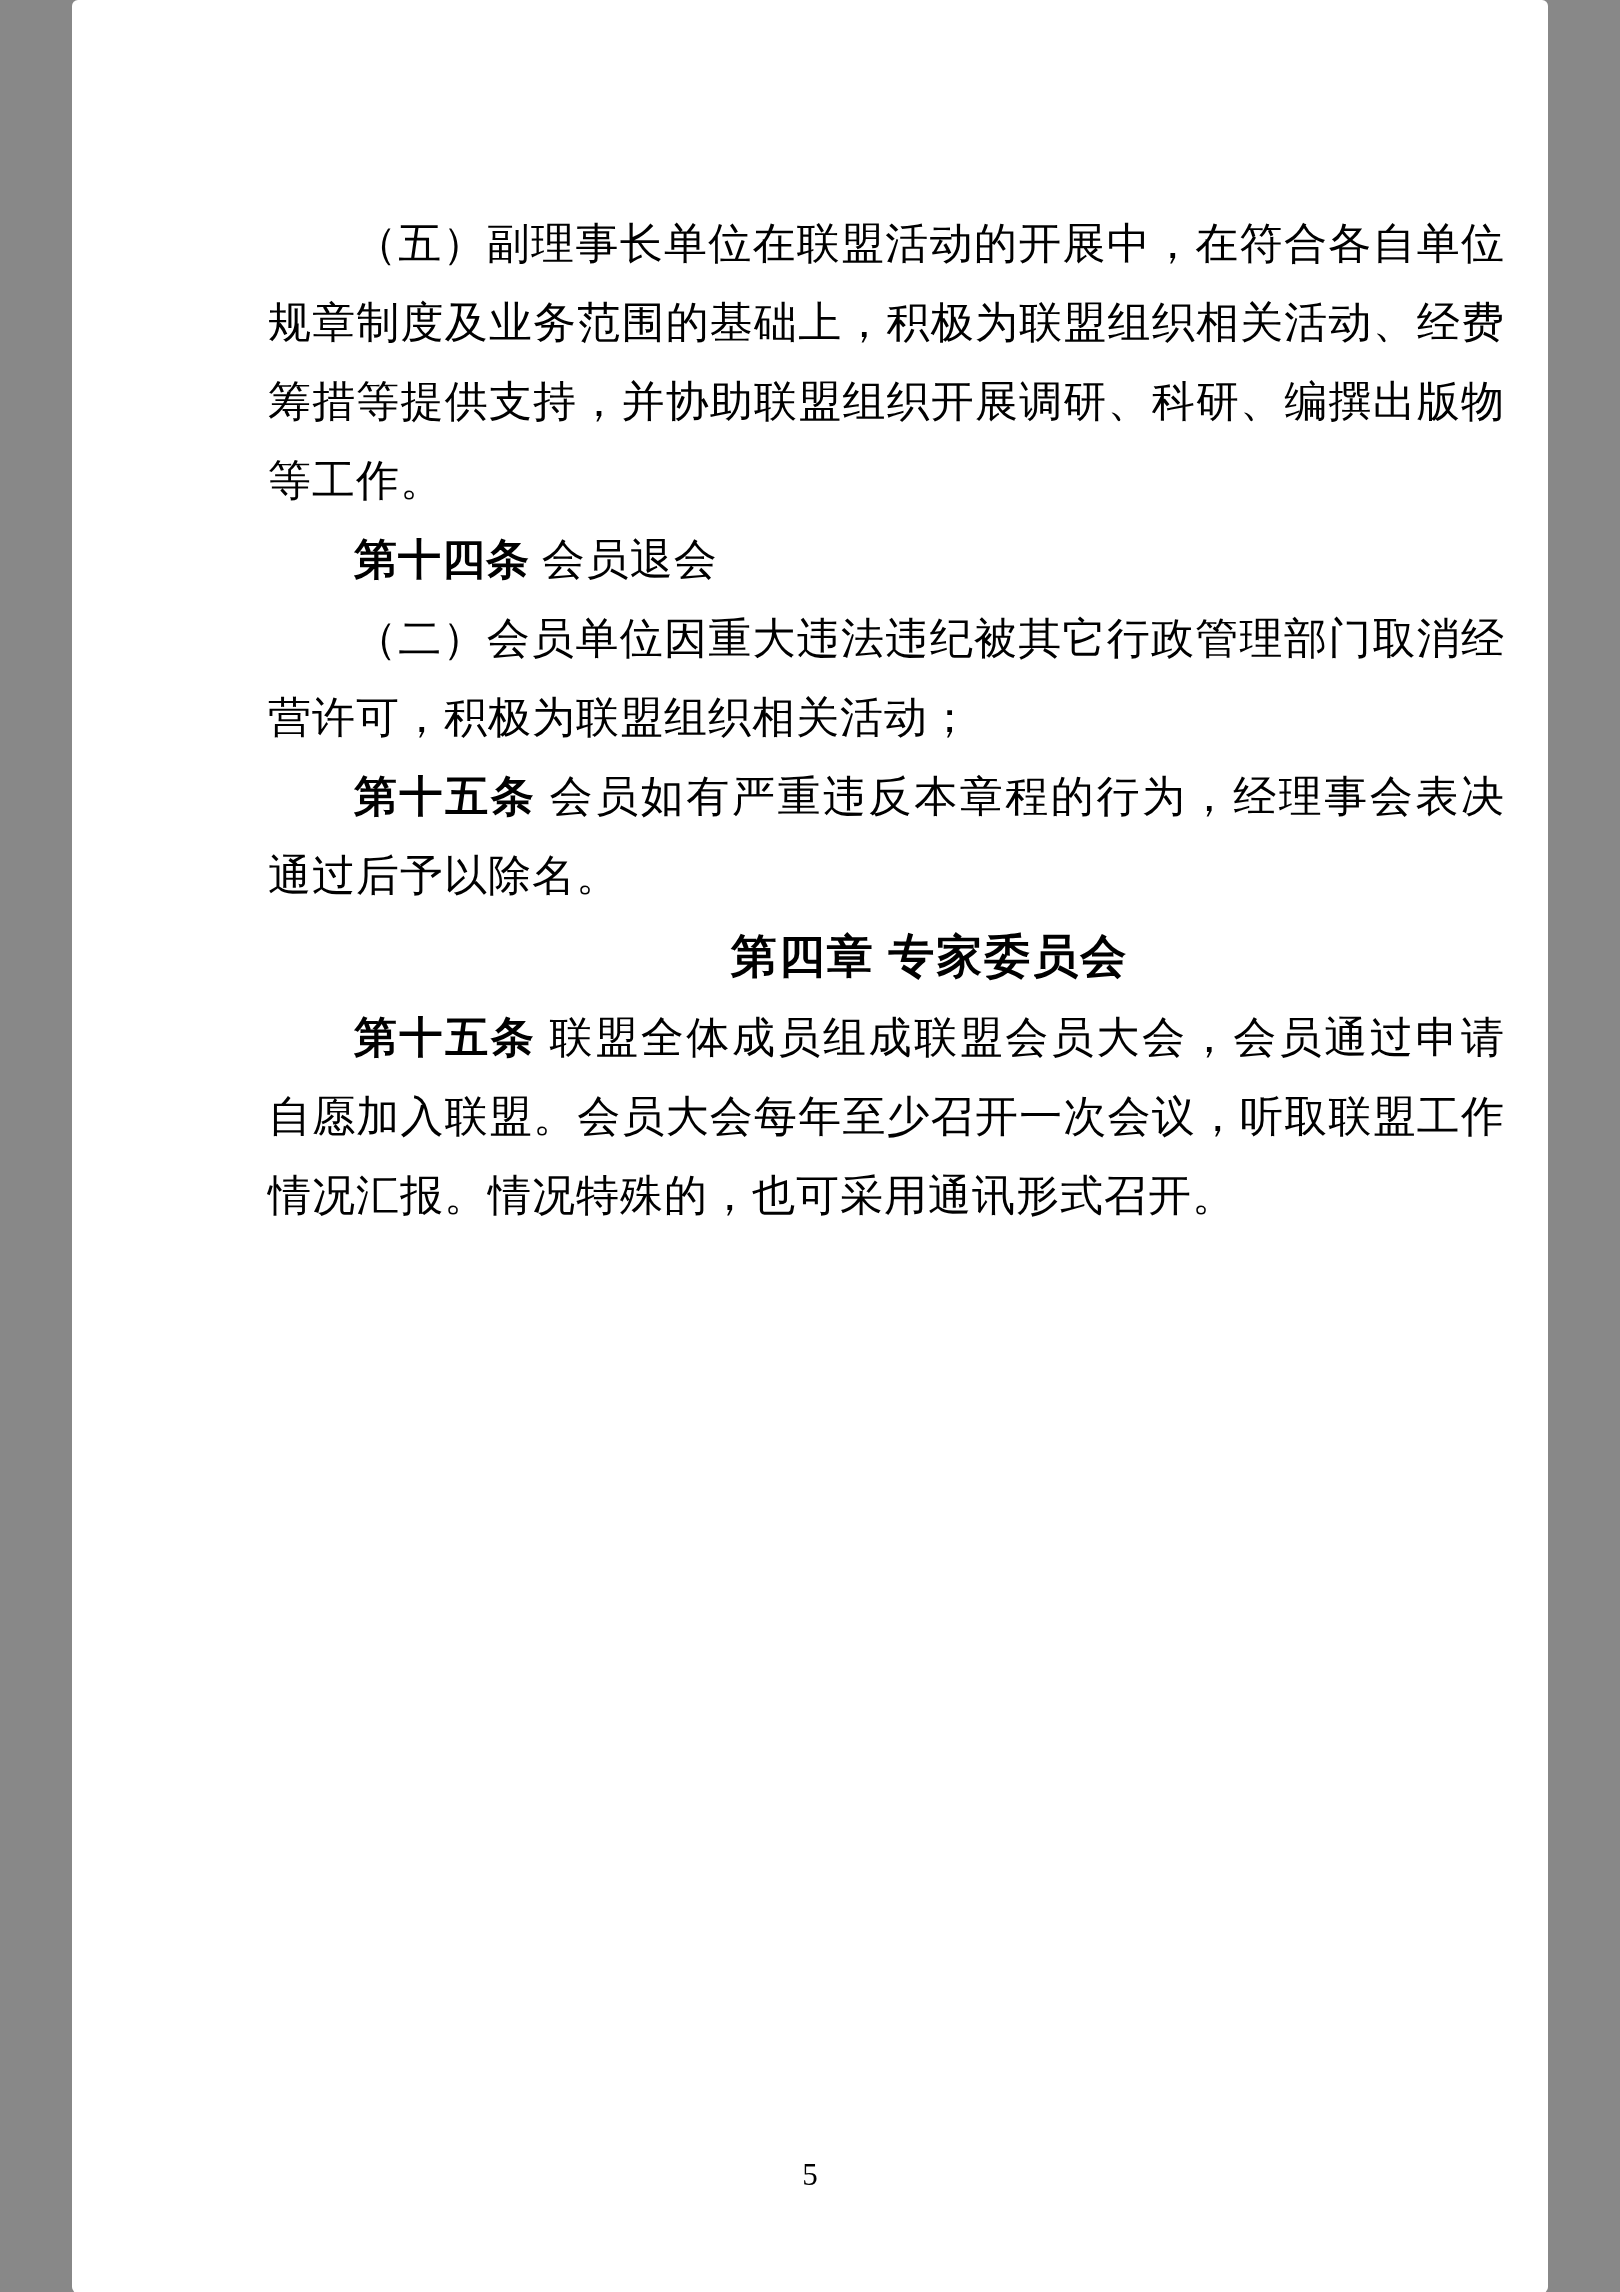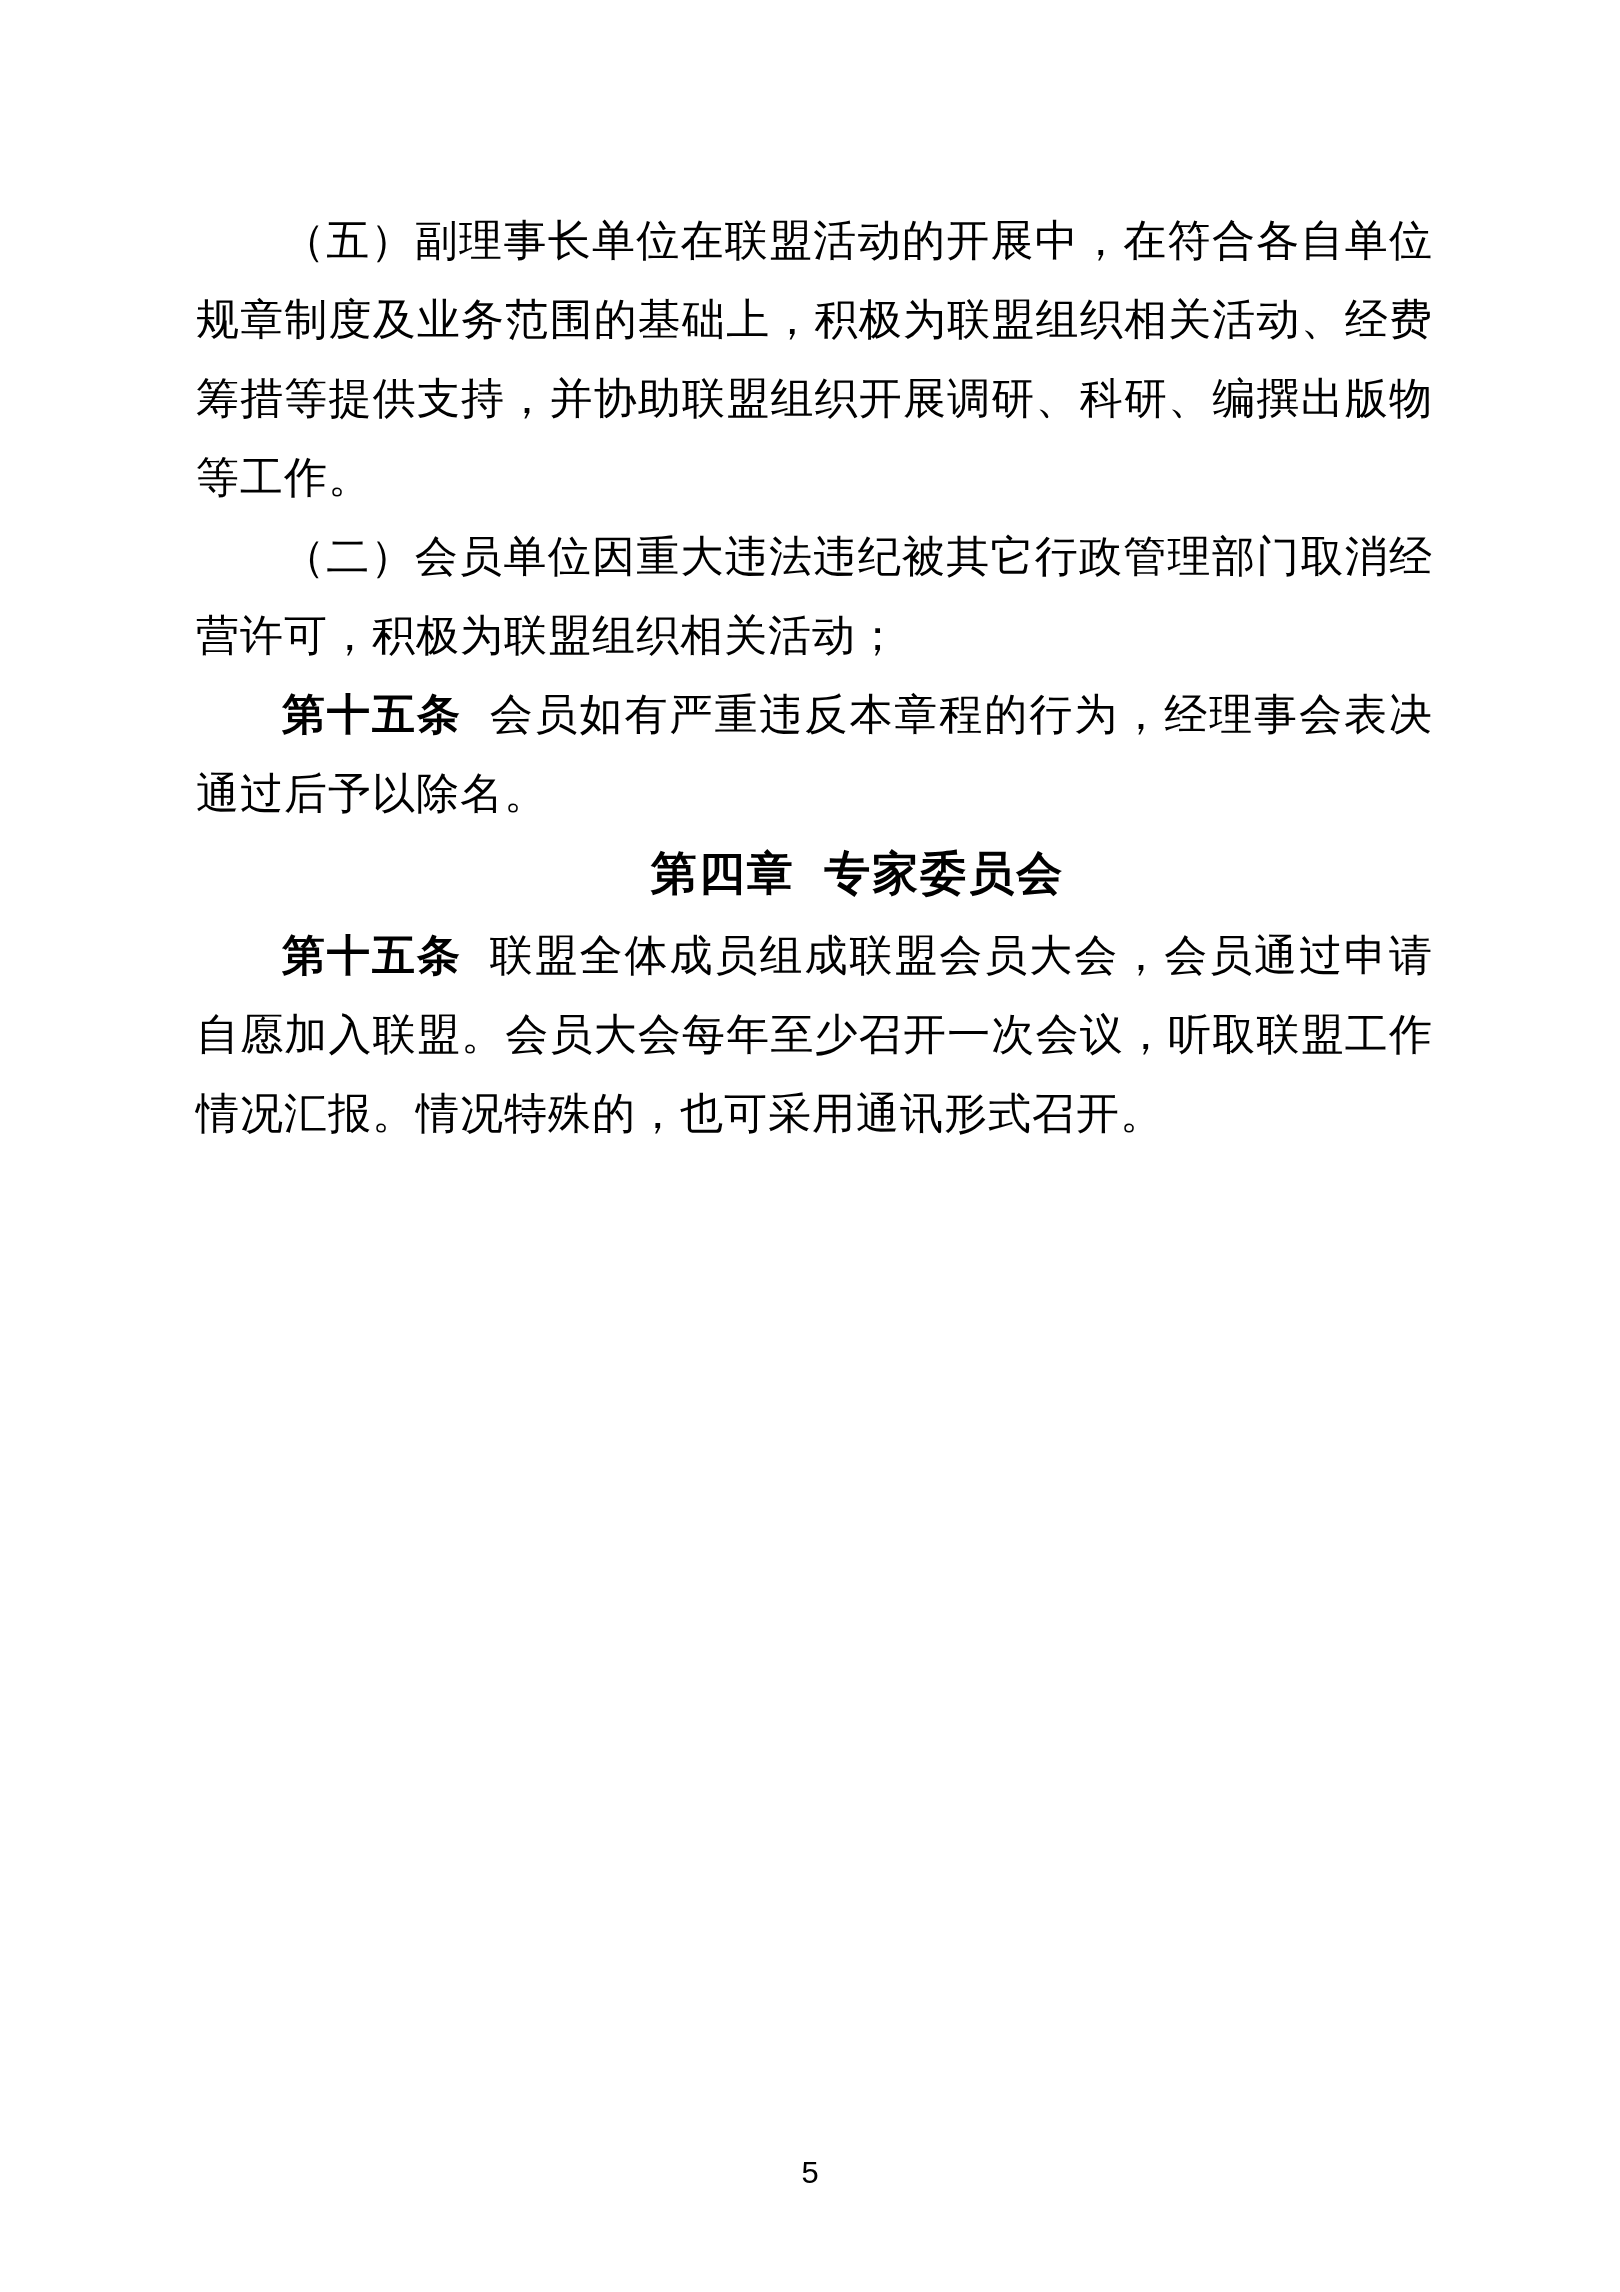--- a/index.html
+++ b/index.html
@@ -2,27 +2,28 @@
 <html><head>
 <meta charset="utf-8">
 <style>
   html, body {
     margin: 0;
     padding: 0;
     background: #888;
   }
   .page {
     position: relative;
-    width: 1620px;
+    width: 1476px;
     height: 2293px;
     background: #ffffff;
     margin: 0 auto;
     overflow: hidden;
-    font-family: Liberation Mono, monospace;
+    font-family: Liberation Serif, serif;
     color: #000000;
+    border-radius: 6px;
   }
   .text-body {
     position: absolute;
     left: 196px;
     top: 204px;
     width: 1237px;
     font-size: 43px;
     line-height: 79px;
     letter-spacing: 1px;
     text-align: justify;
@@ -59,20 +60,21 @@
 </style>
 </head>
 <body>
 
 <div class="page">
   <div class="text-body">
 
     <p><span>（五）副理事长单位在联盟活动的开展中，在符合各自单位规章制度及业务范围的基础上，积极为联盟组织相关活动、经费筹措等提供支持，并协助联盟组织开展调研、科研、编撰出版物等工作。</span></p>
 
 
+    <p><span class="label-bold">第十四条</span><span> 会员退会</span></p>
 
 
     <p><span>（二）会员单位因重大违法违纪被其它行政管理部门取消经营许可，积极为联盟组织相关活动；</span></p>
 
     <p><span class="label-bold">第十五条</span><span> 会员如有严重违反本章程的行为，经理事会表决通过后予以除名。</span></p>
 
     <p class="chapter-heading">第四章 专家委员会</p>
 
 
     <p><span class="label-bold">第十五条</span><span> 联盟全体成员组成联盟会员大会，会员通过申请自愿加入联盟。会员大会每年至少召开一次会议，听取联盟工作情况汇报。情况特殊的，也可采用通讯形式召开。</span></p>

